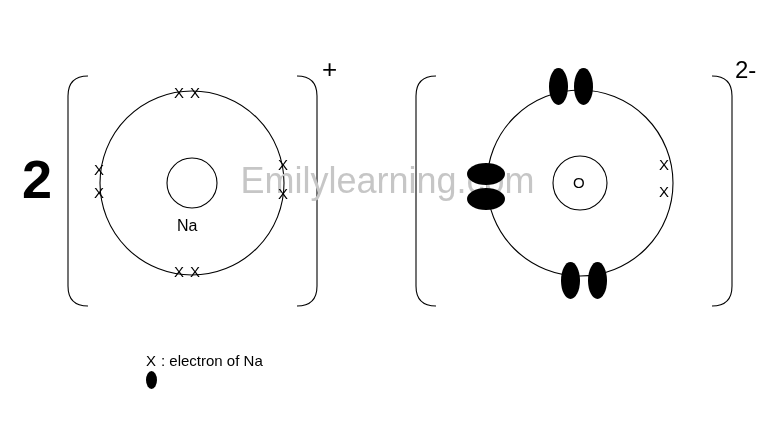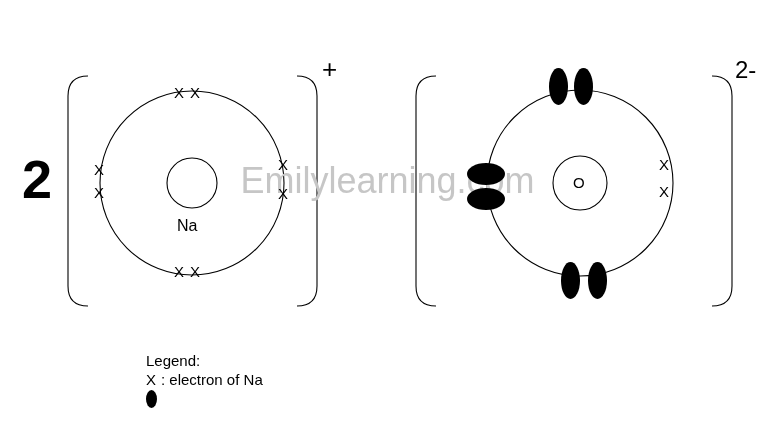--- a/index.html
+++ b/index.html
@@ -202,23 +202,20 @@
   <div class="electron-dot" style="left:467px; top:163px; width:38px; height:22px;"></div>
   <div class="electron-dot" style="left:467px; top:188px; width:38px; height:22px;"></div>
 
   <div class="electron-dot" style="left:561px; top:262px; width:19px; height:37px;"></div>
   <div class="electron-dot" style="left:588px; top:262px; width:19px; height:37px;"></div>
 
   <div class="electron-x" style="left:659px; top:157px;">X</div>
   <div class="electron-x" style="left:659px; top:184px;">X</div>
 
   <div class="legend">
-    <div class="legend-row">
-      <span>Legend:</span>
-    </div>
     <div class="legend-row">
       <span class="legend-key-x">X</span>
       <span class="legend-text">: electron of Na</span>
     </div>
     <div class="legend-row">
       <span class="legend-key-dot"></span>
     </div>
   </div>
 
 </div>

